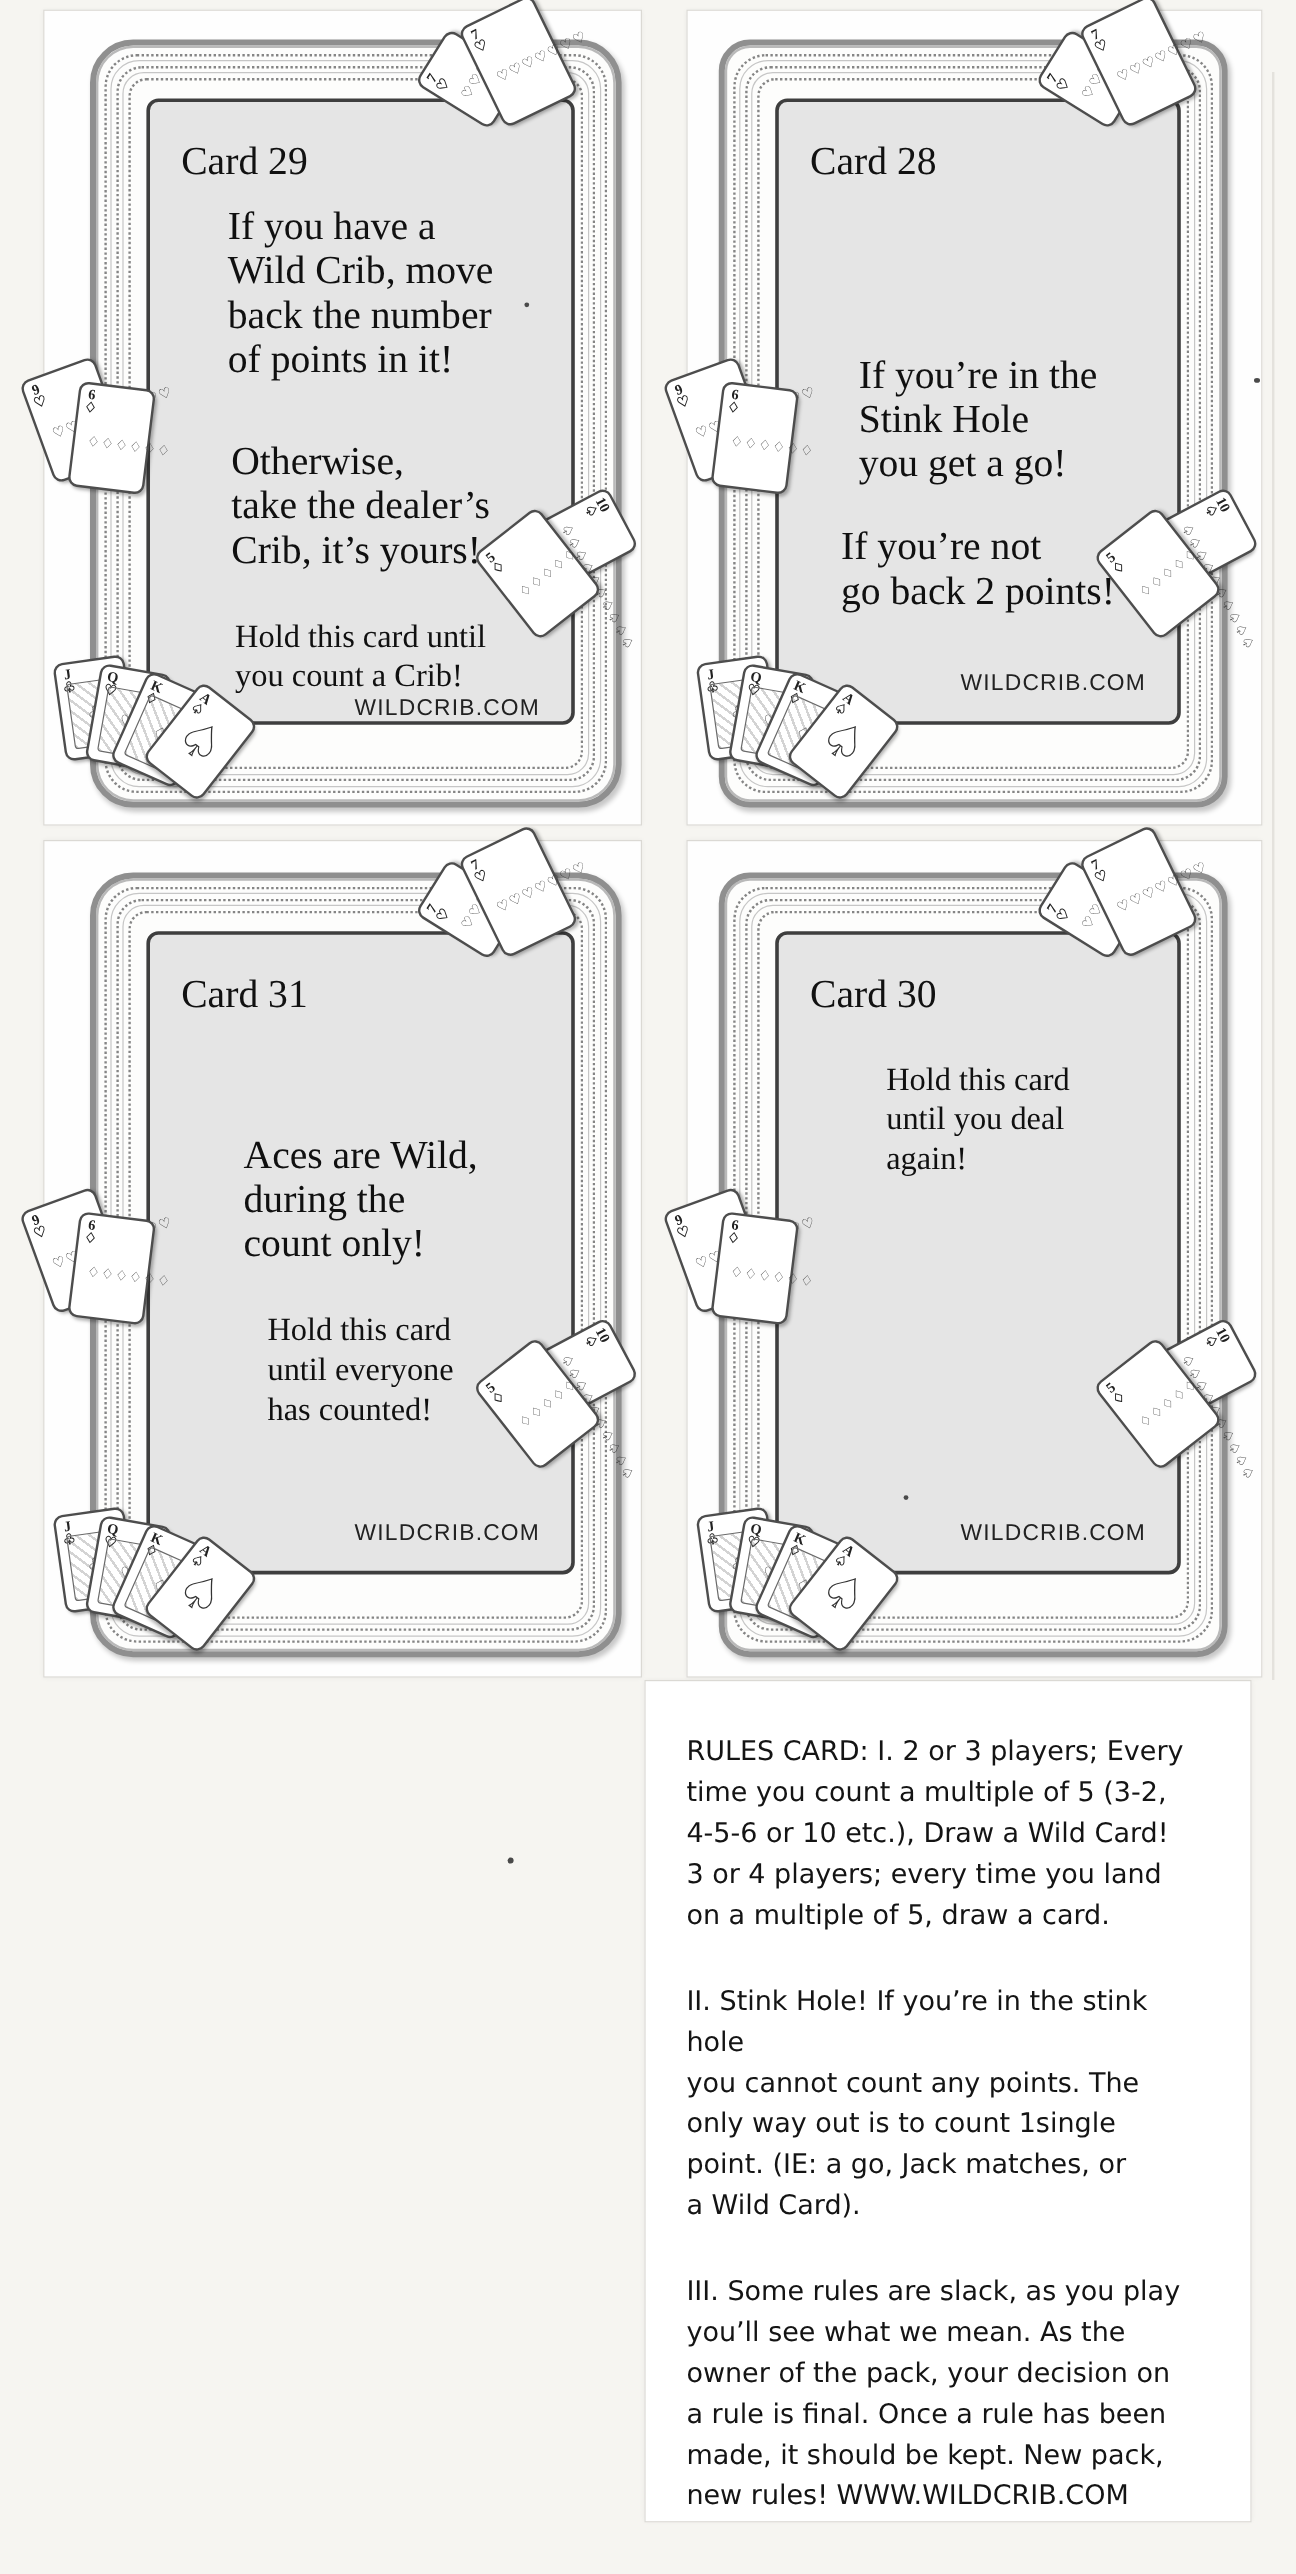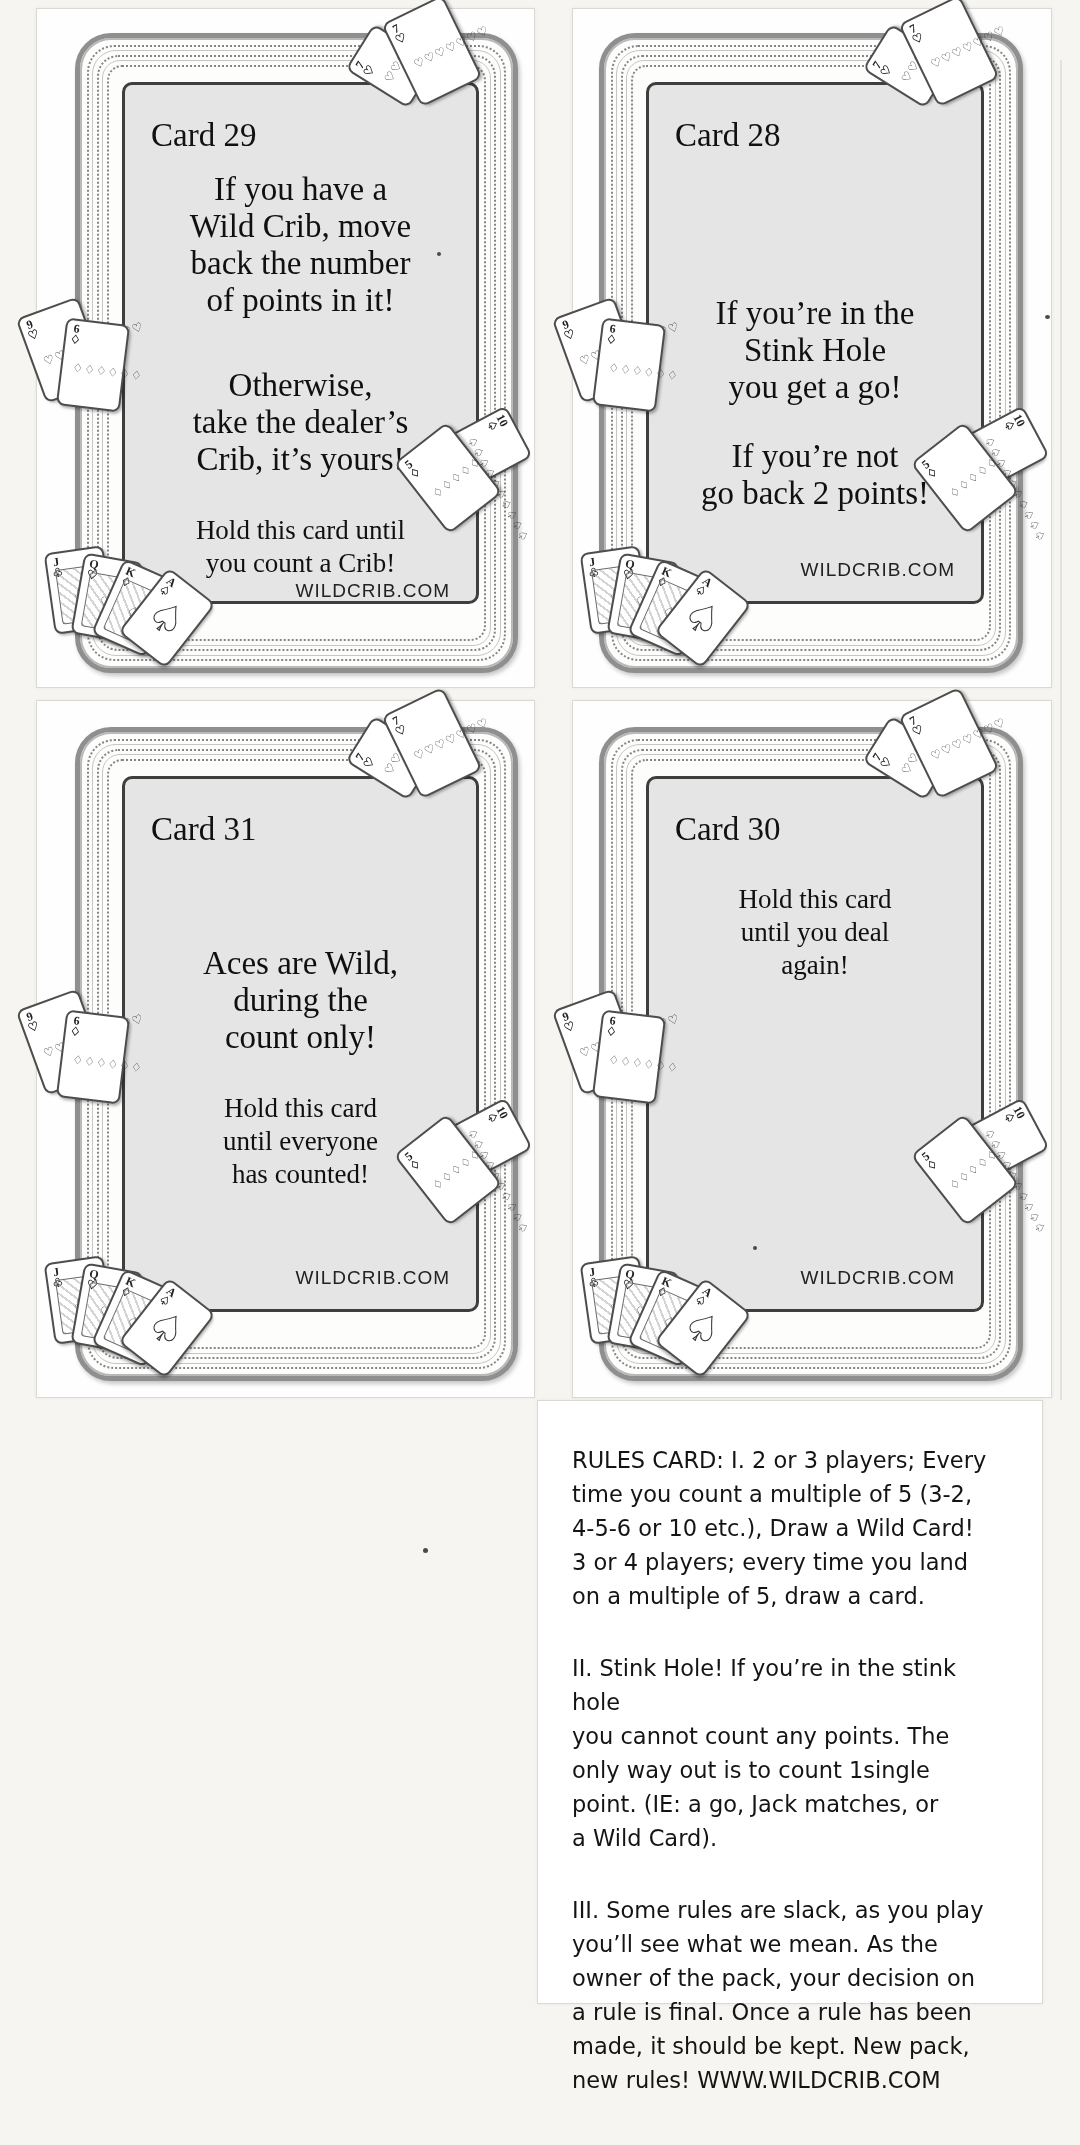--- a/index.html
+++ b/index.html
@@ -16,42 +16,42 @@
     box-shadow:0 0 4px rgba(0,0,0,.05);
   }
   
   .frame{
     position:absolute;
     border:5px solid #8f8f8f;border-radius:36px;
     background:#fdfdfc;
     box-shadow:2px 3px 4px rgba(0,0,0,.22), inset 0 0 0 2px #b9b9b9;
   }
   .col1 .frame{left:38px;right:16px;top:24px;bottom:14px;}
-  .col2 .frame{left:26px;right:28px;top:24px;bottom:14px;}
+  .col2 .frame{left:26px;right:28px;top:24px;bottom:14px;border-radius:26px;}
   .row2 .frame{top:26px;bottom:16px;}
   .track{position:absolute;border:2.5px dotted #858585;}
   .t1{inset:7px;border-radius:27px;}
   .t2{inset:17px;border-radius:21px;}
   .t3{inset:27px;border-radius:15px;}
   .sep{position:absolute;border:1px solid #c6c6c6;}
   .s1{inset:12px;border-radius:24px;}
   .s2{inset:22px;border-radius:18px;}
   
   .panel{
     position:absolute;left:42px;right:34px;top:44px;bottom:64px;
     background:#e5e5e5;border:3.5px solid #3e3e3e;border-radius:10px;
     display:flex;flex-direction:column;
     padding:30px 20px 18px 20px;box-sizing:border-box;
   }
   .card-title{
     font-size:33px;line-height:40px;align-self:flex-start;margin-left:6px;
     color:#111;
   }
   .body{
-    font-size:33px;line-height:37px;text-align:center;
+    font-size:33px;line-height:37px;
     white-space:pre-line;align-self:center;color:#101010;
   }
   .body.small{font-size:27px;line-height:33px;}
   .site{
     margin-top:auto;align-self:flex-end;padding-right:6px;padding-bottom:2px;
     font-family:Liberation Sans, sans-serif;
     font-size:19px;letter-spacing:1px;color:#222;
   }
   
   .deco-layer{position:absolute;inset:0;pointer-events:none;}
@@ -380,21 +380,21 @@
           <div class="face-box">♢</div>
         </div>
         <div class="mini">
           <div class="corner">A<br>♤</div>
           <div class="big-suit">♤</div>
         </div>
       </div>
     </div>
 </section>
 
-<section class="rules-card" style="left:537px;top:1400px;width:506px;height:604px">
+<section class="rules-card" style="left:537px;top:1400px;width:506px;height:702px">
   <p>RULES CARD: I. 2 or 3 players; Every
 time you count a multiple of 5 (3-2,
 4-5-6 or 10 etc.), Draw a Wild Card!
 3 or 4 players; every time you land
 on a multiple of 5, draw a card.</p>
   <p>II. Stink Hole! If you’re in the stink hole
 you cannot count any points. The
 only way out is to count 1single
 point. (IE: a go, Jack matches, or
 a Wild Card).</p>

